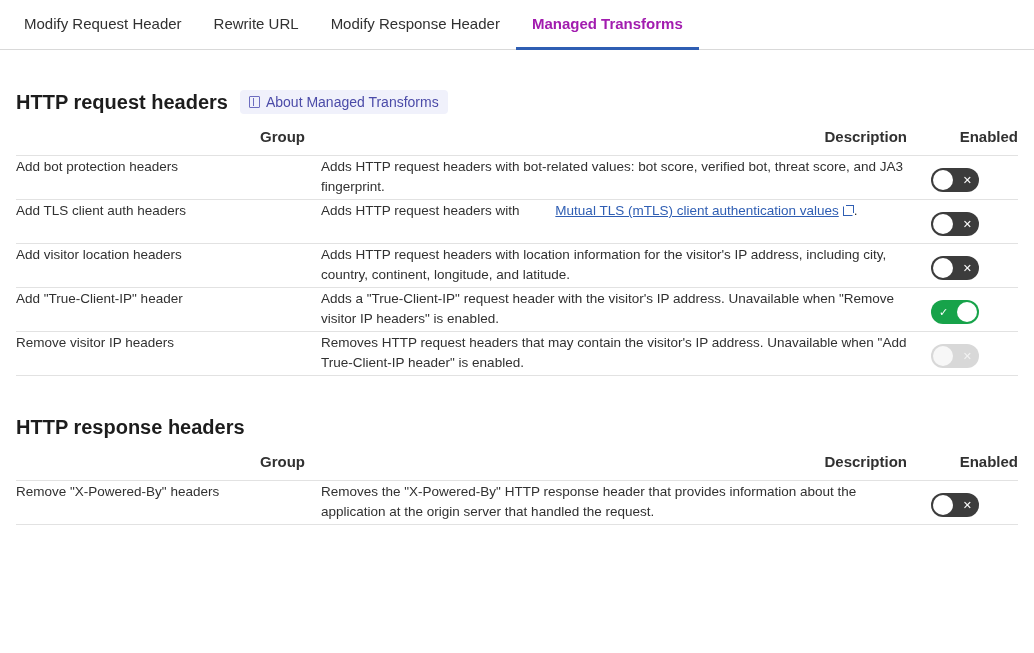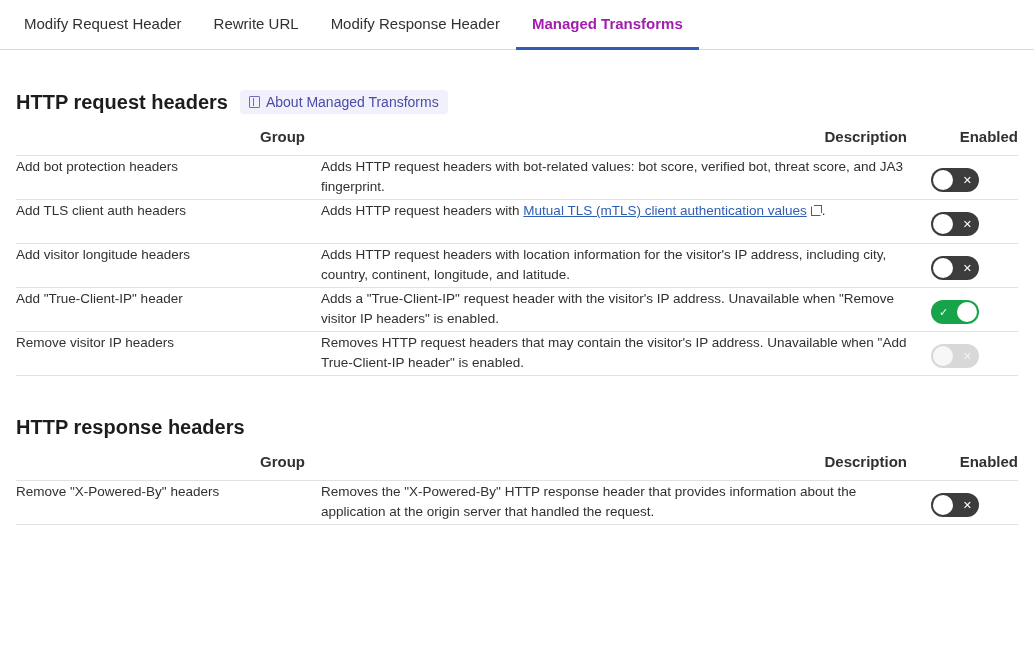--- a/index.html
+++ b/index.html
@@ -98,20 +98,21 @@
   .col-group { width: 305px; padding-right: 16px !important; }
   .col-desc  { width: 610px; padding-right: 24px !important; }
   .col-en    { width: auto; }
   th.col-en, td.col-en { text-align: left; }
   td.col-group { color: #313131; }
   td.col-desc  { color: #313131; }
   .ext-link {
     color: #2f5eb3;
     text-decoration: underline;
     cursor: pointer;
+    margin-left: 32px;
   }
   .ext-icon {
     display: inline-block;
     position: relative;
     width: 11px; height: 11px;
     margin-left: 4px;
     vertical-align: -1px;
   }
   .ext-icon::before {
     content: "";
@@ -211,21 +212,21 @@
         </tr>
         <tr>
           <td class="col-group">Add TLS client auth headers</td>
           <td class="col-desc"><span>Adds HTTP request headers with </span><span class="ext-link">Mutual TLS (mTLS) client authentication values</span><span class="ext-icon"></span><span>.</span></td>
           <td class="col-en en-cell"><span class="toggle">
               <span class="knob"></span>
               <span class="mark">✕</span>
             </span></td>
         </tr>
         <tr>
-          <td class="col-group">Add visitor longitude headers</td>
+          <td class="col-group">Add visitor location headers</td>
           <td class="col-desc">Adds HTTP request headers with location information for the visitor's IP address, including city, country, continent, longitude, and latitude.</td>
           <td class="col-en en-cell"><span class="toggle">
               <span class="knob"></span>
               <span class="mark">✕</span>
             </span></td>
         </tr>
         <tr>
           <td class="col-group">Add "True-Client-IP" header</td>
           <td class="col-desc">Adds a "True-Client-IP" request header with the visitor's IP address. Unavailable when "Remove visitor IP headers" is enabled.</td>
           <td class="col-en en-cell"><span class="toggle on">

